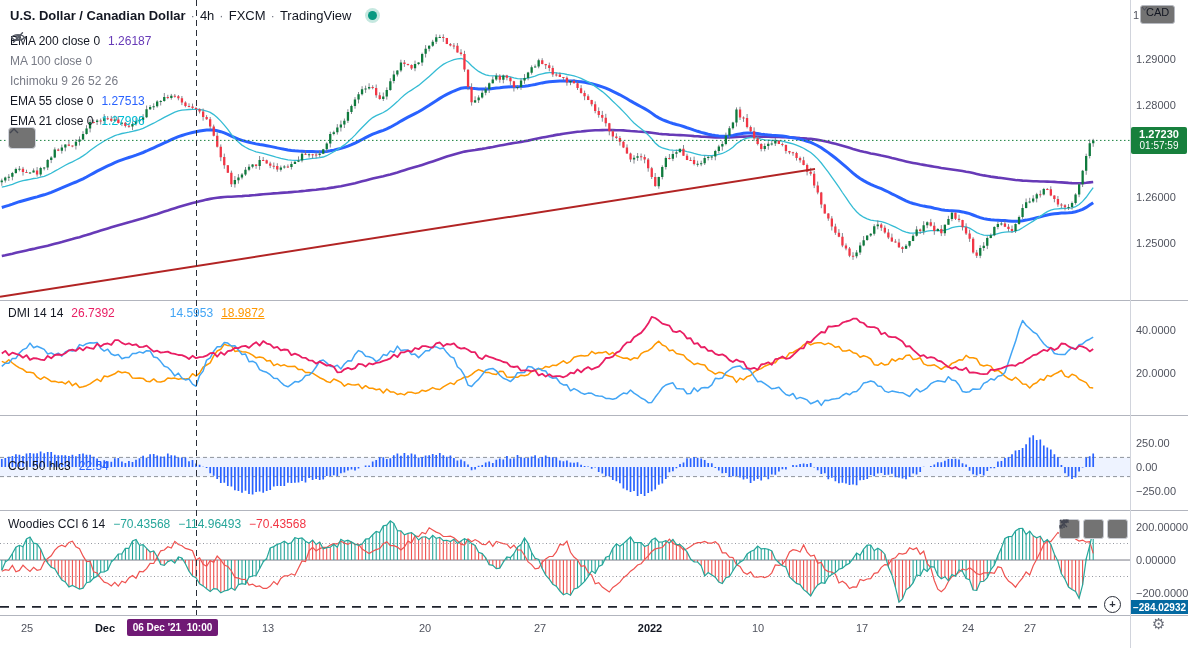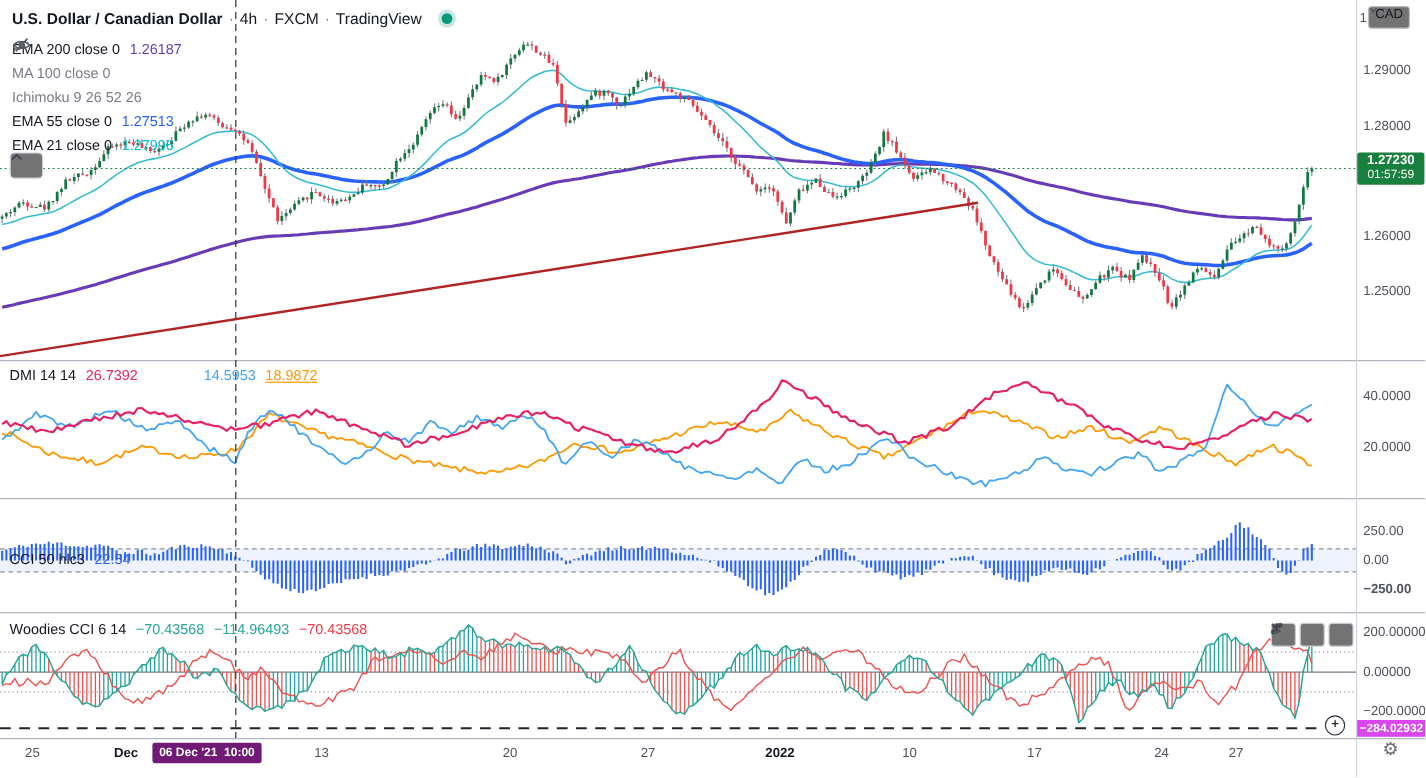--- a/index.html
+++ b/index.html
@@ -181,36 +181,36 @@
     <svg width="7" height="5" viewBox="0 0 7 5">
         <polyline points="1,1 3.5,4 6,1" fill="none" stroke="#50535e" stroke-width="1.1"></polyline>
       </svg>
   </button>
 
   <div id="priceBadge" class="ovl" style="background: rgb(23, 128, 61); top: 126.932px;">
     <span class="p">1.27230</span>
     <span class="cd">01:57:59</span>
   </div>
 
-  <div id="wooBadge" class="ovl" style="background: #d946ef;">−284.02932</div>
+  <div id="wooBadge" class="ovl" style="background: #0369a1;">−284.02932</div>
 
   <div id="timeBadge" class="ovl">06 Dec '21  10:00</div>
 
   <div id="plusCircle" class="ovl">+</div>
   <span id="gear" class="ovl">⚙</span>
 
 <div class="ax-lbl" style="top: 52.5156px;">1.29000</div>
     <div class="ax-lbl" style="top: 98.5138px;">1.28000</div>
     <div class="ax-lbl" style="top: 190.51px;">1.26000</div>
     <div class="ax-lbl" style="top: 236.508px;">1.25000</div>
     <div class="ax-lbl" style="top: 323.593px;">40.0000</div>
     <div class="ax-lbl" style="top: 366.584px;">20.0000</div>
     <div class="ax-lbl" style="top: 436.52px;">250.00</div>
     <div class="ax-lbl" style="top: 460.51px;">0.00</div>
-    <div class="ax-lbl" style="top: 484.5px; font-weight: bold;">−250.00</div>
+    <div class="ax-lbl" style="top: 484.5px;">−250.00</div>
     <div class="ax-lbl" style="top: 520.505px;">200.00000</div>
     <div class="ax-lbl" style="top: 553.524px;">0.00000</div>
     <div class="ax-lbl" style="top: 586.542px;">−200.00000</div>
     <div class="tlab" style="left: 27px;">25</div>
     <div class="tlab b" style="left: 105px;">Dec</div>
     <div class="tlab" style="left: 268px;">13</div>
     <div class="tlab" style="left: 425px;">20</div>
     <div class="tlab" style="left: 540px;">27</div>
     <div class="tlab b" style="left: 650px;">2022</div>
     <div class="tlab" style="left: 758px;">10</div>

